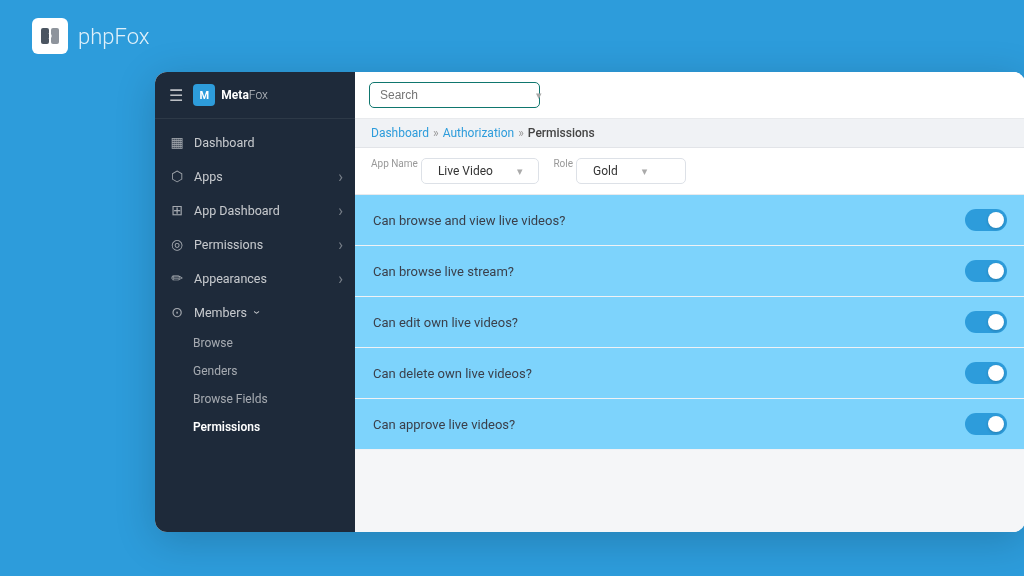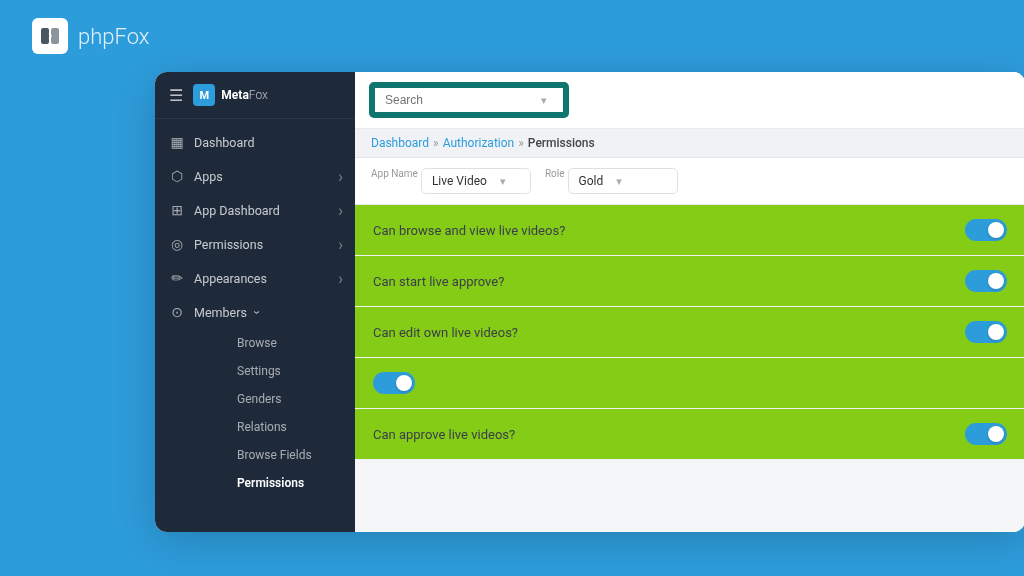--- a/index.html
+++ b/index.html
@@ -139,21 +139,20 @@
     .nav-subitems {
       padding-left: 0;
     }
     .nav-subitem {
       display: flex;
       align-items: center;
       padding: 7px 14px 7px 38px;
       cursor: pointer;
       color: rgba(255,255,255,0.6);
       font-size: 12px;
-      margin-left: 44px;
     }
     .nav-subitem.active {
       color: white;
       font-weight: 600;
     }
 
     
     .main-content {
       flex: 1;
       display: flex;
@@ -165,26 +164,26 @@
       background: white;
       padding: 10px 14px;
       display: flex;
       align-items: center;
       gap: 8px;
       border-bottom: 1px solid #e8eaed;
     }
     .search-bar {
       display: flex;
       align-items: center;
-      border: 6px solid #0f766e;
+      border: 1px solid #0f766e;
       border-radius: 5px;
       padding: 5px 10px;
       background: white;
       gap: 6px;
-      width: 200px;
+      width: 171px;
     }
     .search-input {
       border: none;
       outline: none;
       font-size: 12px;
       color: #888;
       width: 150px;
       background: transparent;
     }
     .search-chevron {
@@ -229,44 +228,44 @@
     }
     .filter-label {
       font-size: 10px;
       color: #999;
     }
     .filter-select {
       display: flex;
       align-items: center;
       border: 1px solid #dde1e7;
       border-radius: 5px;
-      padding: 5px 10px;
+      padding: 5px 16px;
       background: white;
       font-size: 12px;
       color: #333;
-      gap: 13px;
+      gap: 24px;
       cursor: pointer;
       min-width: 110px;
     }
     .filter-select-chevron {
       color: #aaa;
       font-size: 11px;
     }
 
     .permissions-list {
       flex: 1;
       overflow-y: auto;
       padding: 0;
     }
     .permission-row {
       display: flex;
       align-items: center;
       justify-content: space-between;
       padding: 14px 18px;
-      background: #84cc16;
+      background: #7dd3fc;
       border-bottom: 1px solid #f0f2f5;
     }
     .permission-label {
       font-size: 13px;
       color: #3a3f4a;
     }
 
     
     .toggle {
       width: 42px;
@@ -340,27 +339,21 @@
       <div class="nav-item expanded">
         <span class="nav-icon">⊙</span>
         <span>Members</span>
       </div>
 
       <div class="nav-subitems">
         <div class="nav-subitem">
           <span>Browse</span>
         </div>
         <div class="nav-subitem">
-          <span>Settings</span>
-        </div>
-        <div class="nav-subitem">
           <span>Genders</span>
-        </div>
-        <div class="nav-subitem">
-          <span>Relations</span>
         </div>
         <div class="nav-subitem">
           <span>Browse Fields</span>
         </div>
         <div class="nav-subitem active">
           <span>Permissions</span>
         </div>
         <div class="nav-subitem">
           
         </div>
@@ -401,28 +394,29 @@
         </div>
       </div>
     </div>
 
     <div class="permissions-list">
       <div class="permission-row">
         <span class="permission-label">Can browse and view live videos?</span>
         <div class="toggle"></div>
       </div>
       <div class="permission-row">
-        <span class="permission-label">Can start live approve?</span>
+        <span class="permission-label">Can browse live stream?</span>
         <div class="toggle"></div>
       </div>
       <div class="permission-row">
         <span class="permission-label">Can edit own live videos?</span>
         <div class="toggle"></div>
       </div>
       <div class="permission-row">
+        <span class="permission-label">Can delete own live videos?</span>
         <div class="toggle"></div>
       </div>
       <div class="permission-row">
         <span class="permission-label">Can approve live videos?</span>
         <div class="toggle"></div>
       </div>
     </div>
 
   </div>
 </div>

